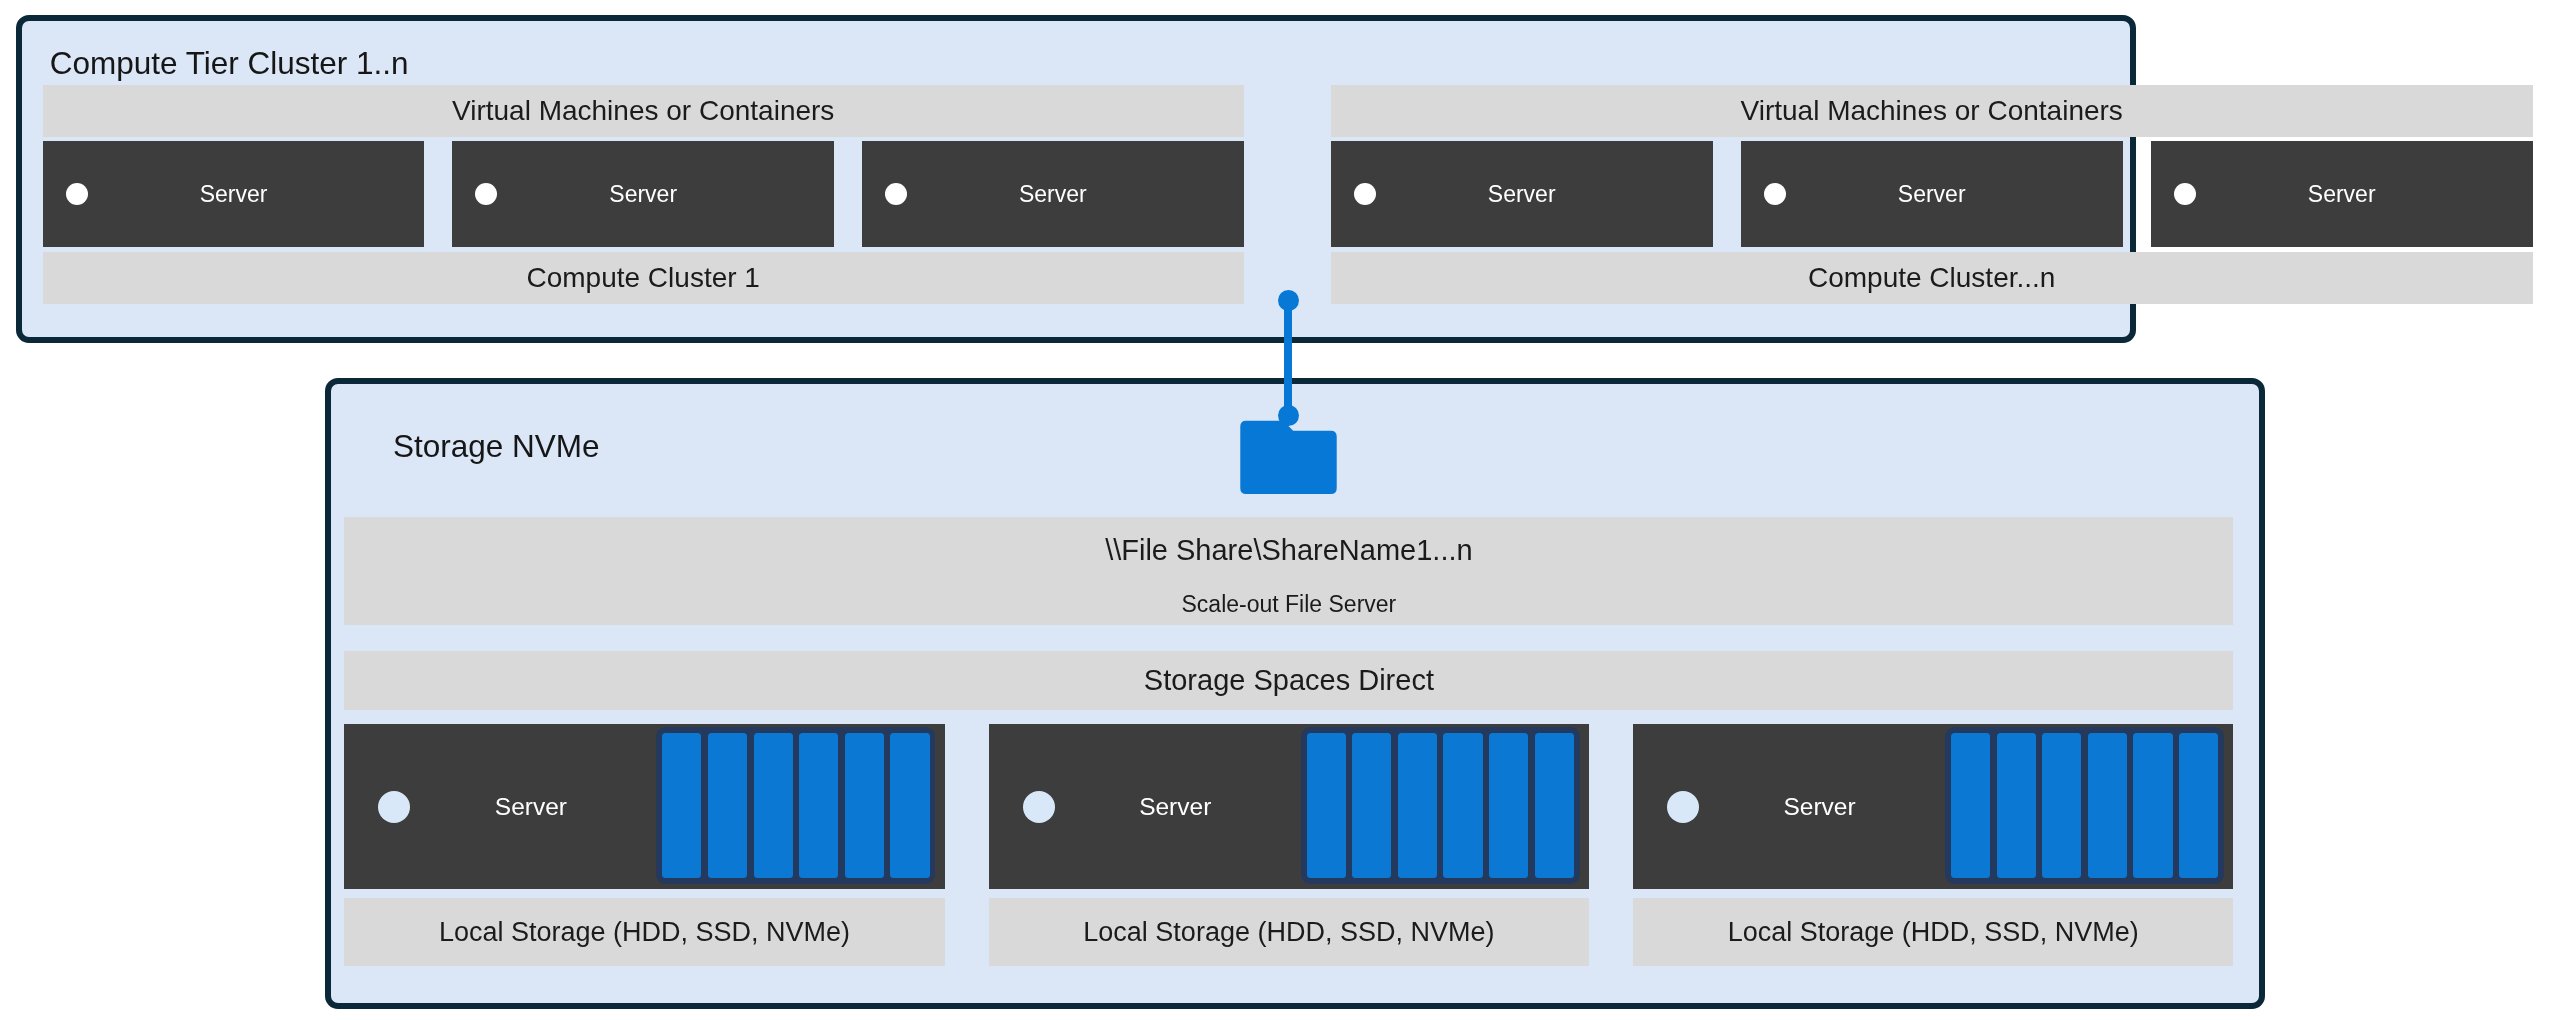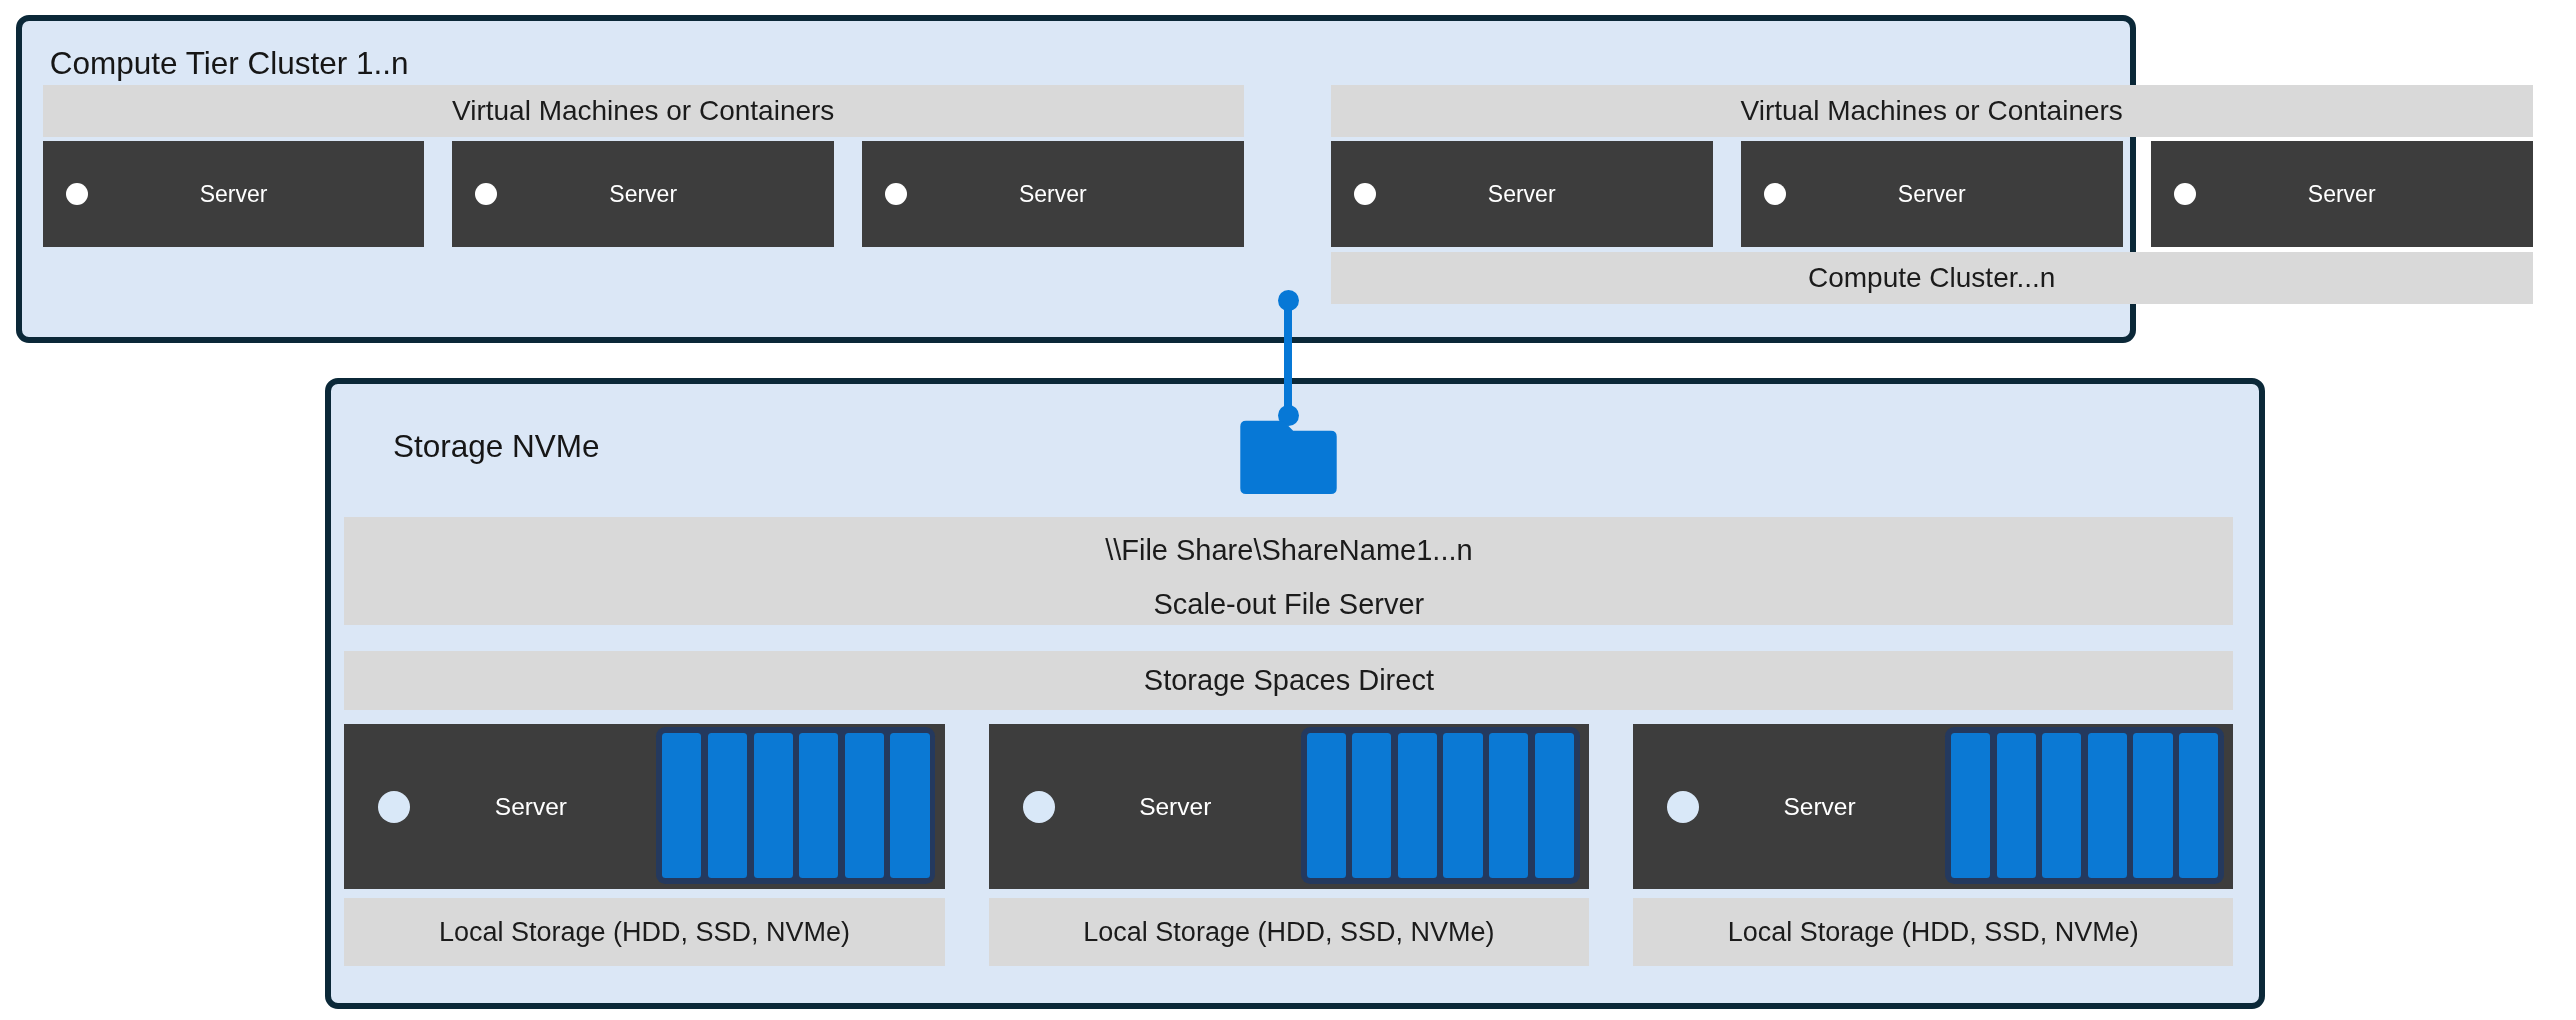--- a/index.html
+++ b/index.html
@@ -30,21 +30,21 @@
   
   .connector-line{position:absolute;left:1284px;top:301px;width:8.2px;height:114px;background:#0778d6;z-index:5;}
   .connector-dot{position:absolute;width:21px;height:21px;border-radius:50%;background:#0778d6;z-index:5;}
   .connector-dot.top{left:1278px;top:290px;}
   .connector-dot.bottom{left:1278px;top:405px;}
   .folder-icon{position:absolute;left:1240px;top:415px;width:97px;height:79px;z-index:6;}
 
   
   .storage-layer{position:absolute;left:13.4px;width:1889px;}
   .layer-1{top:133px;height:67px;font-size:29px;}
-  .layer-2{top:199px;height:42px;font-size:29px;}
+  .layer-2{top:199px;height:42px;font-size:23px;}
   .layer-3{top:267px;height:59px;font-size:29px;}
   .storage-row{position:absolute;left:13.4px;width:1889px;display:flex;gap:44px;}
   .storage-servers{top:340px;height:165px;}
   .storage-locals{top:514px;height:68px;}
   .storage-server-box{flex:1;background:#3d3d3d;position:relative;}
   .dot-storage{left:34px;width:32px;height:32px;background:#d9e8f8;}
   .storage-server-label{position:absolute;left:70px;width:233px;top:50%;transform:translateY(-50%);
        text-align:center;color:#ffffff;font-size:24.5px;}
   .disk-group{position:absolute;right:9.3px;top:2.9px;bottom:5.2px;width:279px;background:#24395e;
        border-radius:9.3px;padding:5.8px;box-sizing:border-box;display:flex;gap:6.4px;}
@@ -69,20 +69,21 @@
         </div>
         <div class="server-box">
           <span class="dot dot-compute"></span>
           <span class="server-label">Server</span>
         </div>
         <div class="server-box">
           <span class="dot dot-compute"></span>
           <span class="server-label">Server</span>
         </div>
       </div>
+      <div class="bar bar-cluster">Compute Cluster 1</div>
     </div>
 
     <div class="cluster-group cluster-right">
       <div class="bar bar-vm">Virtual Machines or Containers</div>
       <div class="server-row">
         <div class="server-box">
           <span class="dot dot-compute"></span>
           <span class="server-label">Server</span>
         </div>
         <div class="server-box">

